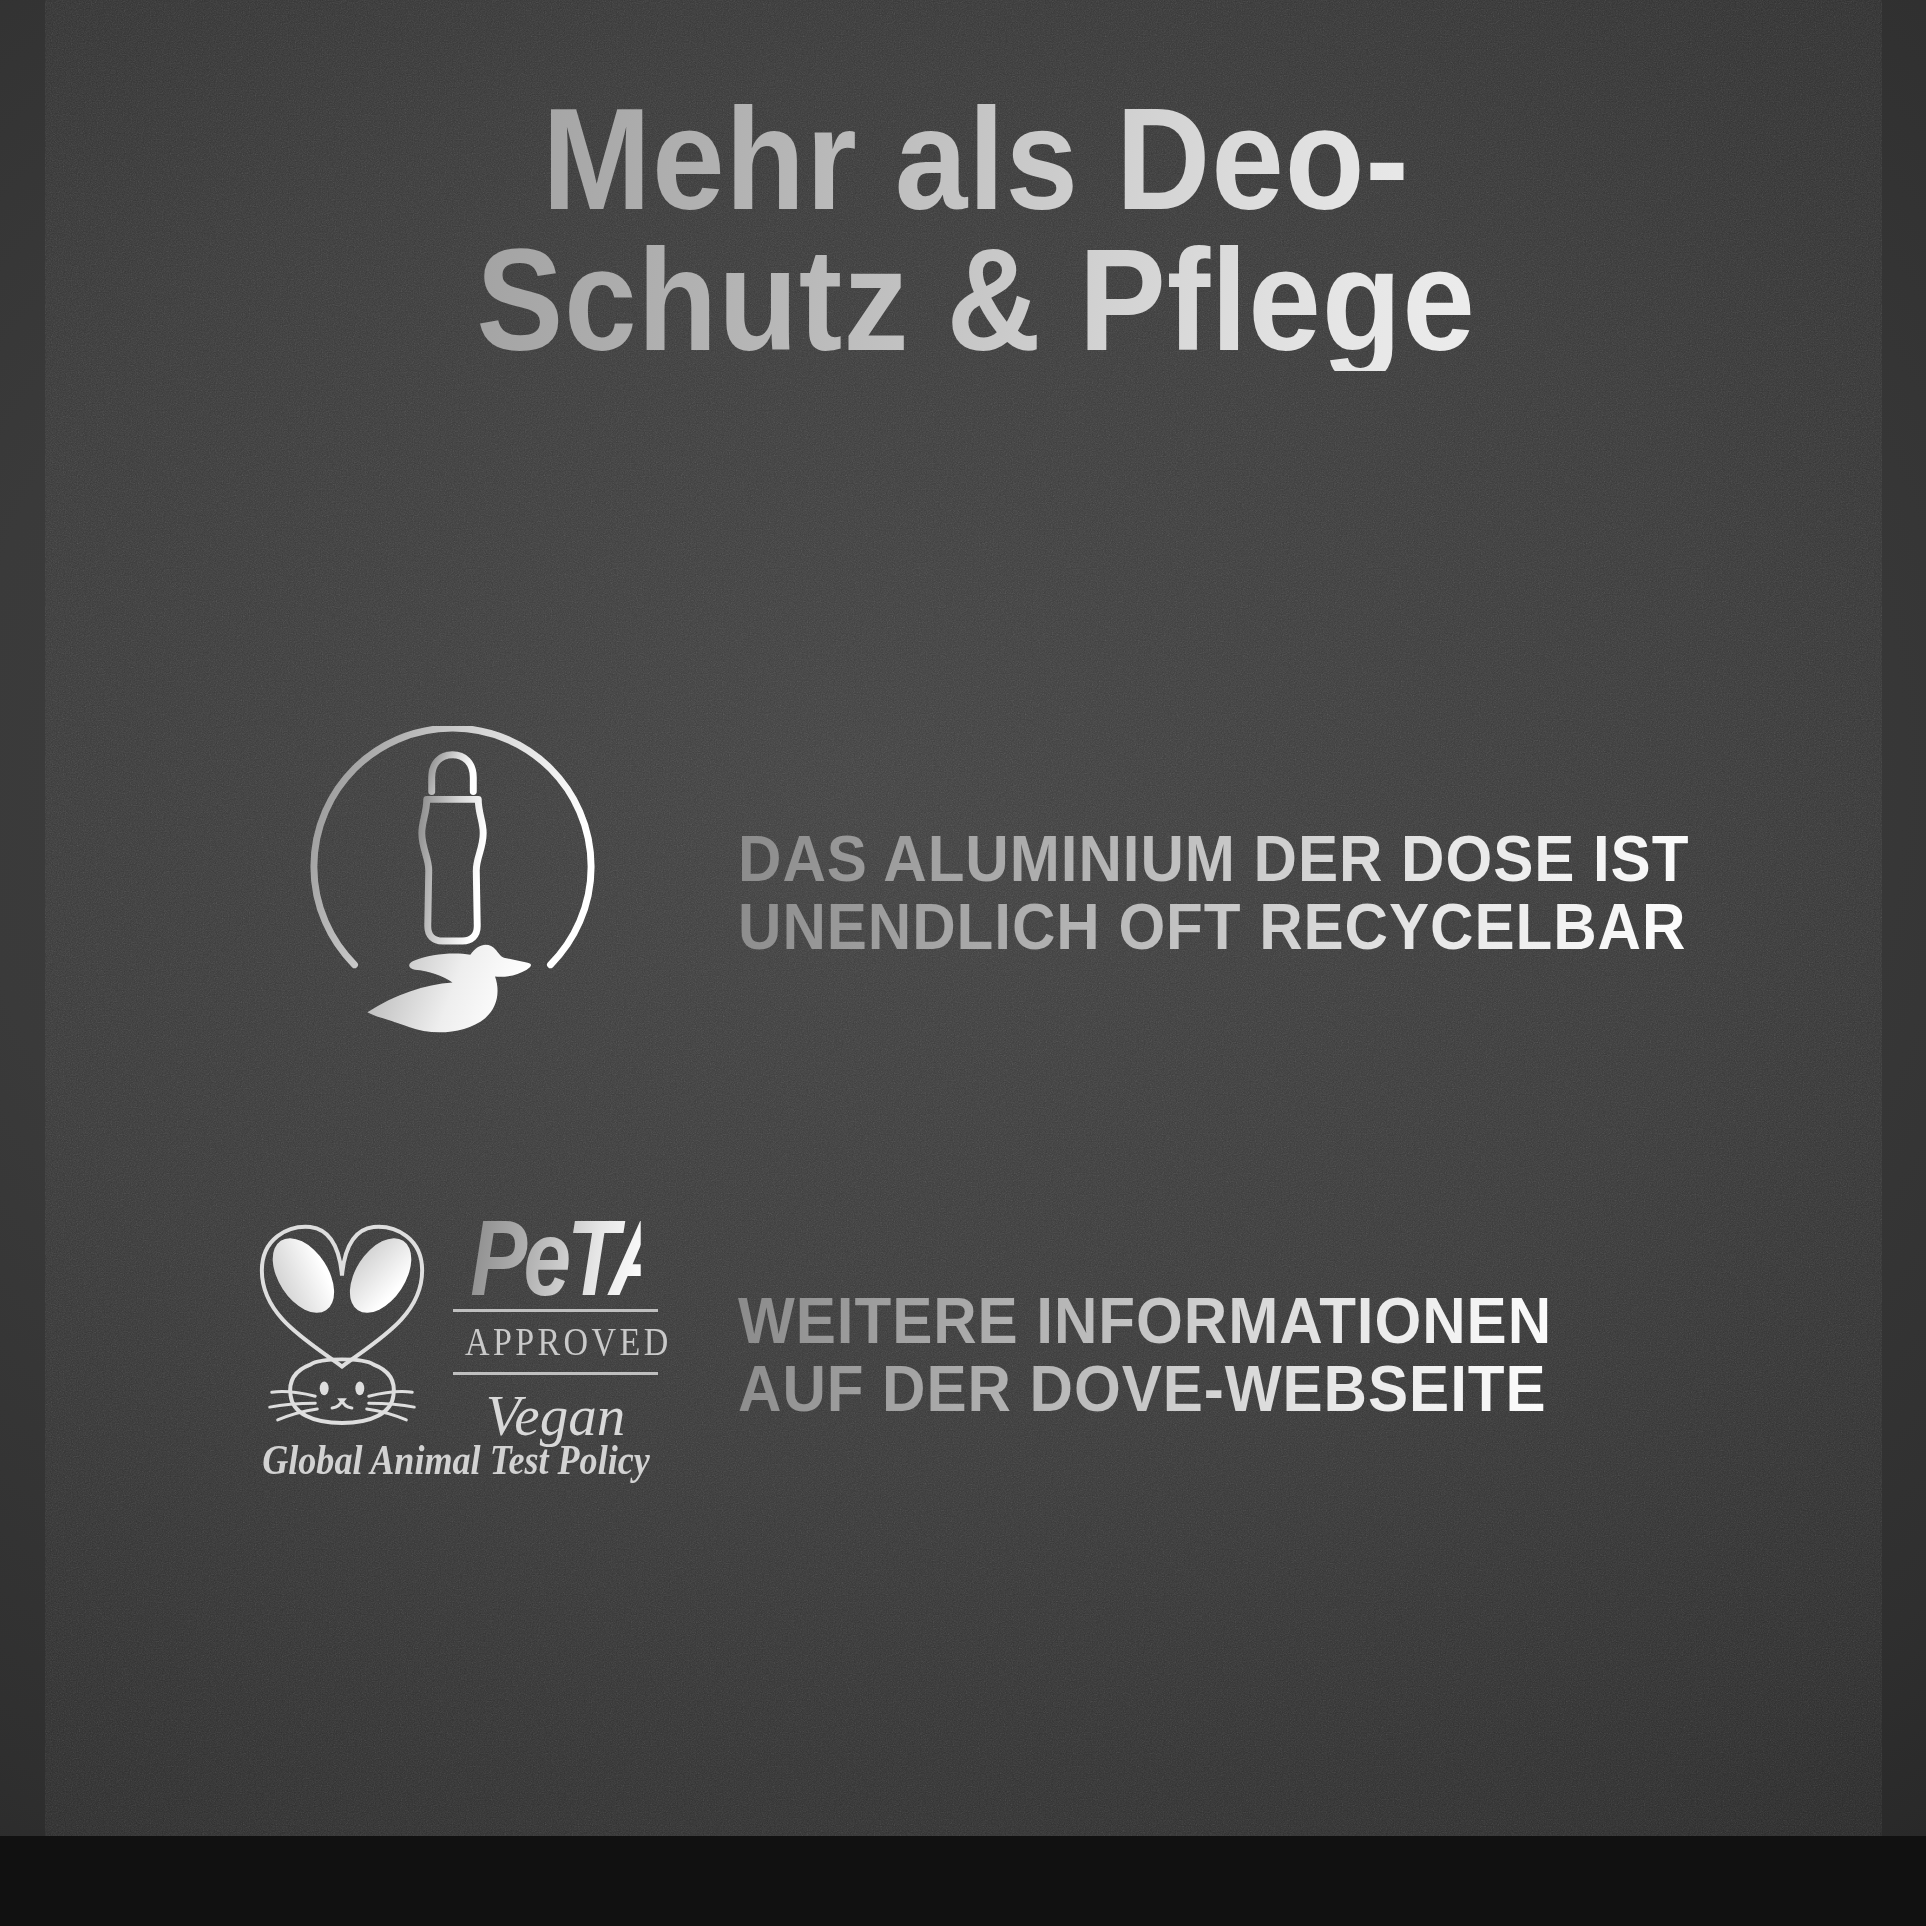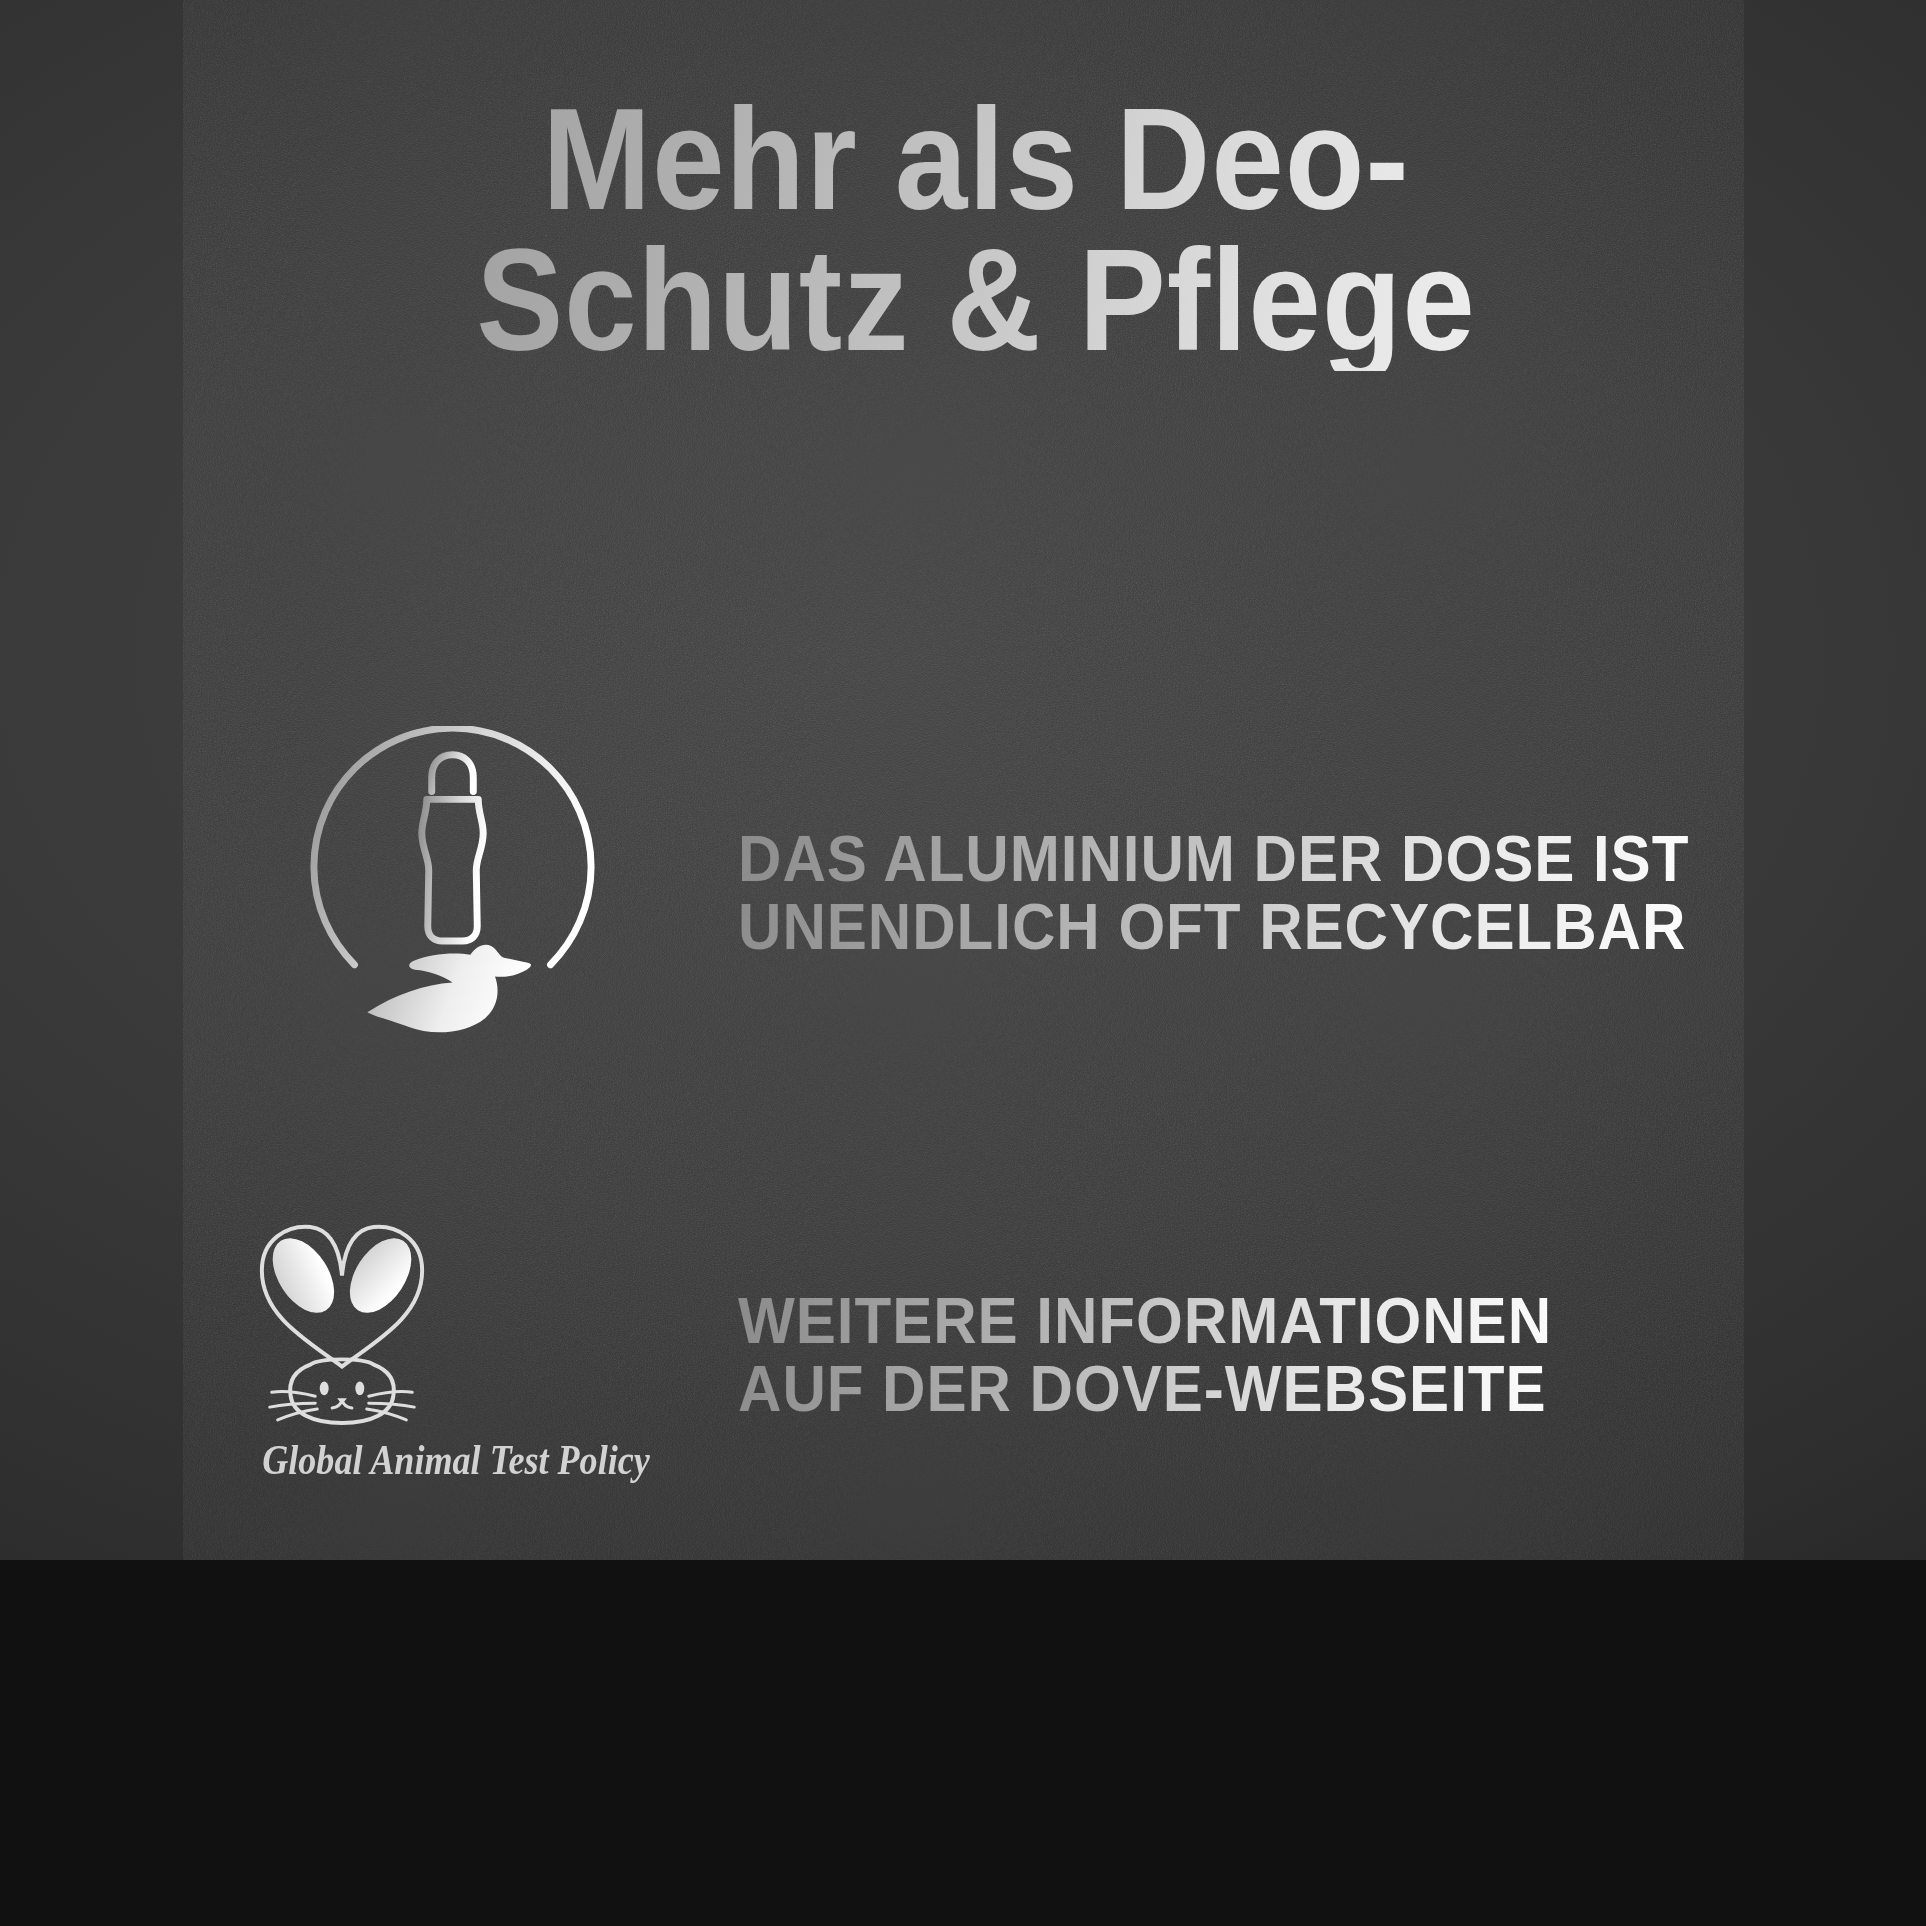--- a/index.html
+++ b/index.html
@@ -1,17 +1,17 @@
 <!DOCTYPE html>
 <html><head>
 <meta charset="utf-8">
 <style>
   html,body{margin:0;padding:0;background:#111;}
   .canvas{
-    position:relative;width:1927px;height:1560px;overflow:hidden;
+    position:relative;width:1927px;height:1836px;overflow:hidden;
     background:radial-gradient(115% 95% at 44% 42%, #424242 0%, #3a3a3a 40%, #2f2f2f 68%, #232323 88%, #1b1b1b 100%);
     font-family:"Liberation Sans",sans-serif;
   }
   .grain{position:absolute;left:0;top:0;width:100%;height:100%;mix-blend-mode:soft-light;opacity:.65;pointer-events:none;}
 
   .silver{
     background-image:linear-gradient(102deg,#8b8b8b 0%,#b5b5b5 38%,#e6e6e6 72%,#fdfdfd 100%);
     -webkit-background-clip:text;background-clip:text;color:transparent;
   }
 
@@ -135,20 +135,27 @@
         </g>
 
         <ellipse cx="56" cy="58" rx="25" ry="42" transform="rotate(-33 56 58)" fill="url(#bg1)"></ellipse>
         <ellipse cx="134" cy="58" rx="25" ry="42" transform="rotate(33 134 58)" fill="url(#bg1)"></ellipse>
 
         <ellipse cx="77" cy="172" rx="4.5" ry="7" fill="#dedede"></ellipse>
         <ellipse cx="113" cy="172" rx="4.5" ry="7" fill="#dedede"></ellipse>
         <path d="M90,182 h10 l-5,6 z" fill="#dedede"></path>
       </svg>
 
+      <div class="peta-col">
+        <div class="peta-word silver">PeTA</div>
+        <div class="peta-rule"></div>
+        <div class="peta-approved">APPROVED</div>
+        <div class="peta-rule"></div>
+        <div class="peta-vegan">Vegan</div>
+      </div>
       <div class="peta-policy">Global Animal Test Policy</div>
     </div>
 
     <div class="feature-text f2 silver">
       <div>WEITERE INFORMATIONEN</div>
       <div>AUF DER DOVE-WEBSEITE</div>
     </div>
   </section>
 
 </div>

